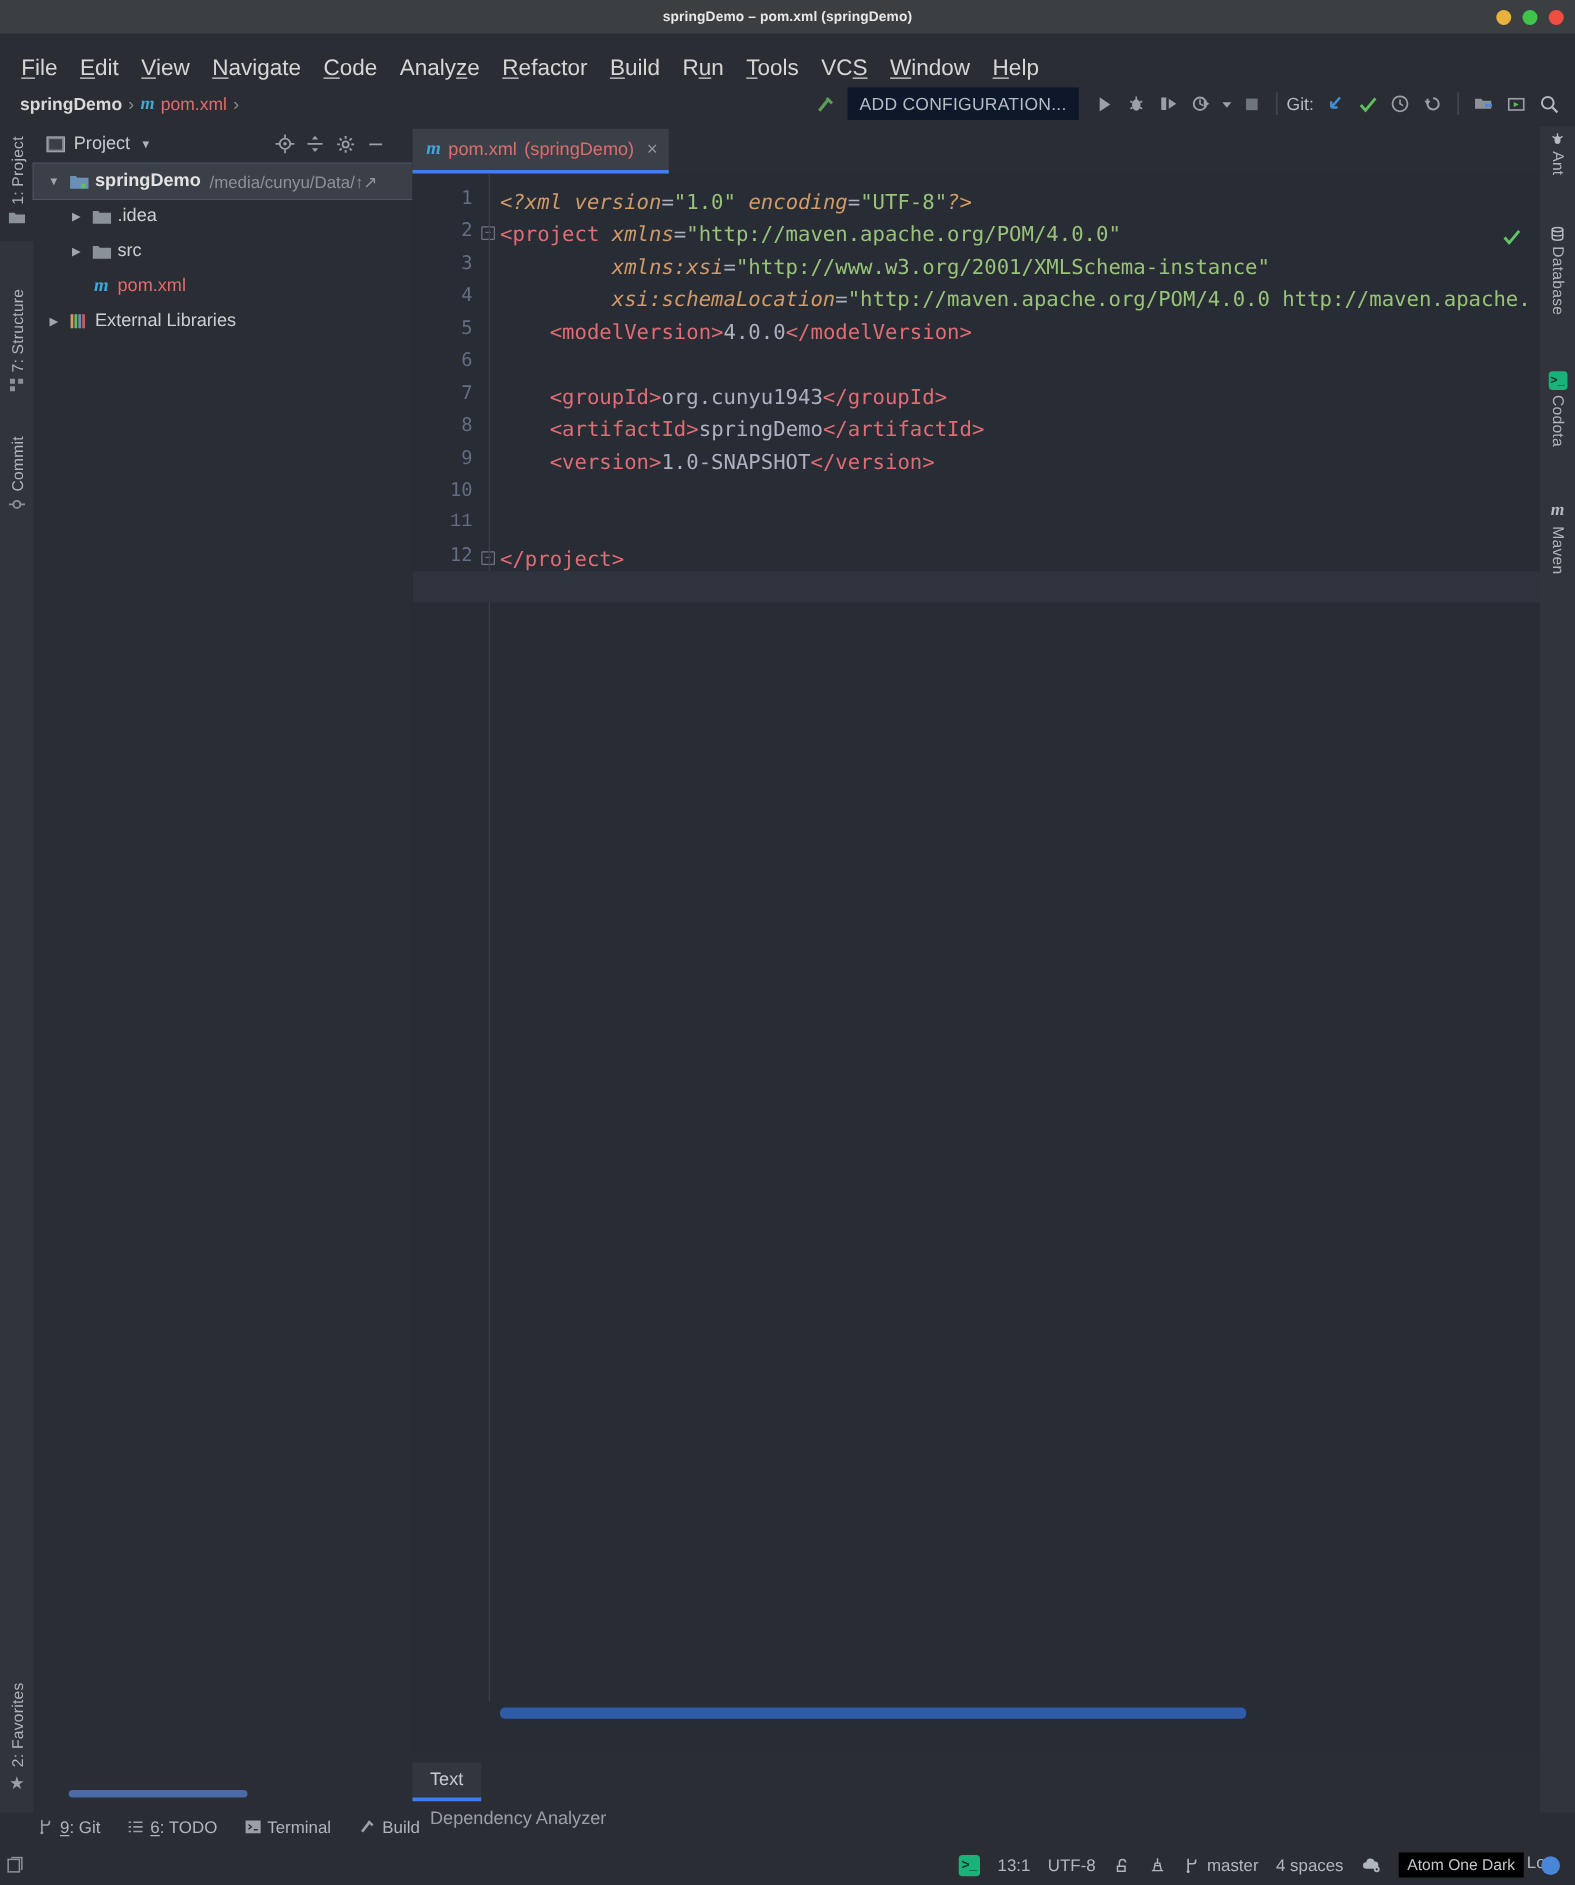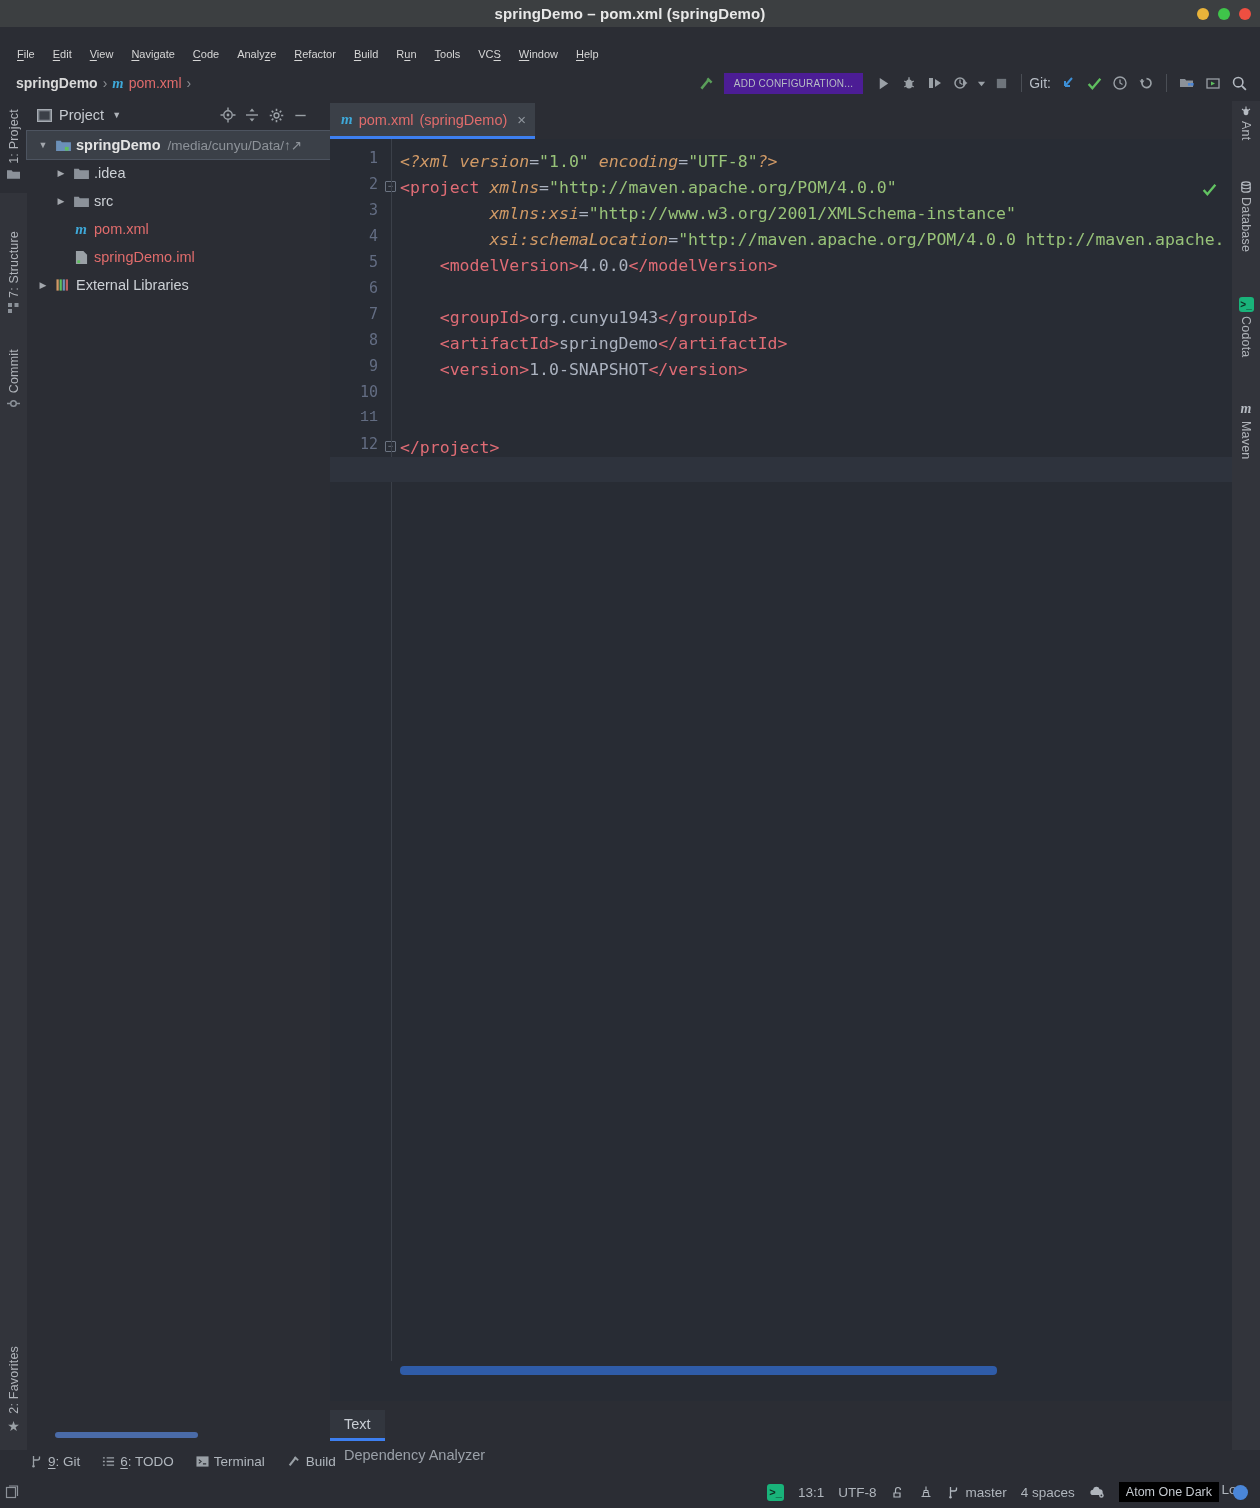--- a/index.html
+++ b/index.html
@@ -12,35 +12,35 @@
   }
   #app { position: relative; width: 1260px; height: 1508px; }
 
   
   .titlebar {
     position: absolute; left: 0; top: 0; width: 1260px; height: 27px;
     background: #3c3f41;
     display: flex; align-items: center; justify-content: center;
   }
   .titlebar .title {
-    font-size: 15px; font-weight: bold; color: #e8e8e8; letter-spacing: .1px;
+    font-size: 11px; font-weight: bold; color: #e8e8e8; letter-spacing: .1px;
   }
   .win-btns { position: absolute; right: 9px; top: 0; height: 27px; display: flex; align-items: center; gap: 9px; }
   .win-btns i { display: block; width: 12px; height: 12px; border-radius: 50%; }
   .wb-min { background: #e8b33a; }
   .wb-max { background: #3fc54a; }
   .wb-close { background: #ef4f41; }
 
   
   .menubar {
     position: absolute; left: 0; top: 27px; width: 1260px; height: 38px;
     background: #2b2d34; display: flex; align-items: center; padding-left: 8px;
   }
   .menuitem {
-    font-size: 11px; color: #d6d6d6; padding: 3px 9px; cursor: default; white-space: nowrap; margin-top: 16px;
+    font-size: 18px; color: #d6d6d6; padding: 3px 9px; cursor: default; white-space: nowrap; margin-top: 16px;
   }
   .mn { text-decoration: underline; text-underline-offset: 2px; }
 
   
   .toolbar {
     position: absolute; left: 0; top: 65px; width: 1260px; height: 36px;
     background: #2b2d34; display: flex; align-items: center;
   }
   .breadcrumb { display: flex; align-items: center; padding-left: 16px; font-size: 14px; gap: 5px; }
   .bc-proj { color: #d9d9d9; font-weight: bold; }
@@ -49,21 +49,21 @@
   .bc-file { color: #e06c6c; }
 
   .tb-right {
     position: absolute; right: 8px; top: 0; height: 36px; display: flex; align-items: center; gap: 0px;
   }
   .tb-icn {
     width: 26px; height: 26px; display: flex; align-items: center; justify-content: center;
     color: #9aa0a6; font-size: 14px; cursor: default;
   }
   .addcfg {
-    background: #4c1d95; color: #b6bcc4; font-size: 10px; letter-spacing: .2px;
+    background: #0f172a; color: #b6bcc4; font-size: 14px; letter-spacing: .2px;
     padding: 5px 10px; margin: 0 7px 0 4px; white-space: nowrap;
   }
   .tb-sep { width: 1px; height: 18px; background: #4a4e55; margin: 0 7px; }
   .git-label { color: #b7bdc5; font-size: 14px; margin-right: 4px; }
 
   
   .lstrip {
     position: absolute; left: 0; top: 101px; width: 27px; height: 1349px;
     background: #32343b;
   }
@@ -467,30 +467,20 @@
           </span>
           <span class="tlbl plain">src</span>
         </div>
         <div class="trow" style="padding-left: 24px;">
           <span class="tw"></span>
           <span class="tico">
             <span style="color:#3ea8d8;font-family:'Liberation Serif',serif;font-style:italic;font-weight:bold;font-size:15px;">m</span>
           </span>
           <span class="tlbl red">pom.xml</span>
         </div>
-        <div class="trow" style="padding-left: 24px;">
-          <span class="tw"></span>
-          <span class="tico">
-            <svg width="13" height="15" viewBox="0 0 14 16">
-              <path d="M1 1 h8 l4 4 v10 H1 Z" fill="#9aa0a6"></path>
-              <rect x="2.5" y="11" width="3" height="3" fill="#5fbf5f"></rect>
-            </svg>
-          </span>
-          <span class="tlbl red">springDemo.iml</span>
-        </div>
         <div class="trow" style="padding-left: 6px;">
           <span class="tw">▶</span>
           <span class="tico">
             <svg width="15" height="14" viewBox="0 0 16 14">
               <rect x="0.5" y="1" width="2.4" height="12" fill="#d19a66"></rect>
               <rect x="3.8" y="1" width="2.4" height="12" fill="#5fbf5f"></rect>
               <rect x="7.1" y="1" width="2.4" height="12" fill="#6b90b8"></rect>
               <rect x="10.4" y="1" width="2.4" height="12" fill="#c05f5f"></rect>
             </svg>
           </span>

